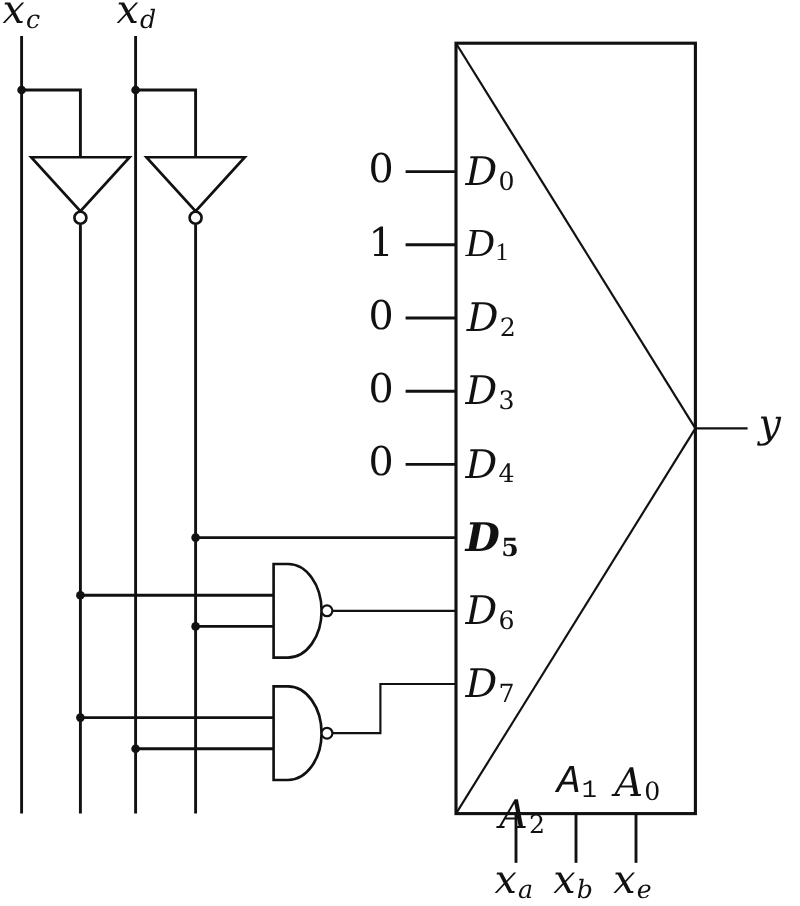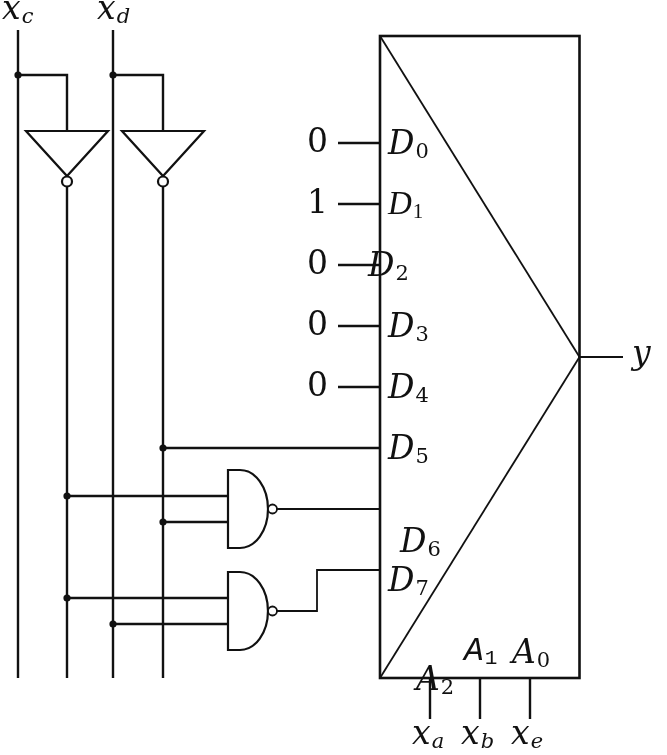--- a/index.html
+++ b/index.html
@@ -104,26 +104,26 @@
   <div class="lbl" style="left:97px;  top:-9px;"><span>x</span><span class="s">d</span></div>
 
   <div class="lbl const" style="left:278px; top:124px;">0</div>
   <div class="lbl const" style="left:278px; top:185px;">1</div>
   <div class="lbl const" style="left:278px; top:246px;">0</div>
   <div class="lbl const" style="left:278px; top:307px;">0</div>
   <div class="lbl const" style="left:278px; top:368px;">0</div>
 
   <div class="lbl" style="left:388px; top:126px;"><span>D</span><span class="s num">0</span></div>
   <div class="lbl" style="left:388px; top:187px;font-family:Liberation Serif, serif;"><span>D</span><span class="s num">1</span></div>
-  <div class="lbl" style="left:368px; top:248px;text-align:center;"><span>D</span><span class="s num">2</span></div>
+  <div class="lbl" style="left:389px; top:248px;text-align:center;"><span>D</span><span class="s num">2</span></div>
   <div class="lbl" style="left:388px; top:309px;"><span>D</span><span class="s num">3</span></div>
   <div class="lbl" style="left:388px; top:370px;"><span>D</span><span class="s num">4</span></div>
-  <div class="lbl" style="left:388px; top:431px;"><span>D</span><span class="s num">5</span></div>
-  <div class="lbl" style="left:400px; top:492px;margin-top:32px;"><span>D</span><span class="s num">6</span></div>
-  <div class="lbl" style="left:388px; top:553px;margin-top:10px;"><span>D</span><span class="s num">7</span></div>
+  <div class="lbl" style="left:388px; top:431px;font-weight:bold;"><span>D</span><span class="s num">5</span></div>
+  <div class="lbl" style="left:388px; top:492px;"><span>D</span><span class="s num">6</span></div>
+  <div class="lbl" style="left:388px; top:553px;"><span>D</span><span class="s num">7</span></div>
 
   <div class="lbl" style="left:416px; top:635px;margin-top:27px;"><span>A</span><span class="s num">2</span></div>
   <div class="lbl" style="left:464px; top:635px;font-family:Liberation Mono, monospace;"><span>A</span><span class="s num">1</span></div>
   <div class="lbl" style="left:512px; top:635px;"><span>A</span><span class="s num">0</span></div>
 
   <div class="lbl" style="left:412px; top:716px;"><span>x</span><span class="s">a</span></div>
   <div class="lbl" style="left:461px; top:716px;"><span>x</span><span class="s">b</span></div>
   <div class="lbl" style="left:511px; top:716px;"><span>x</span><span class="s">e</span></div>
 
   <div class="lbl" style="left:632px; top:336px;">y</div>

